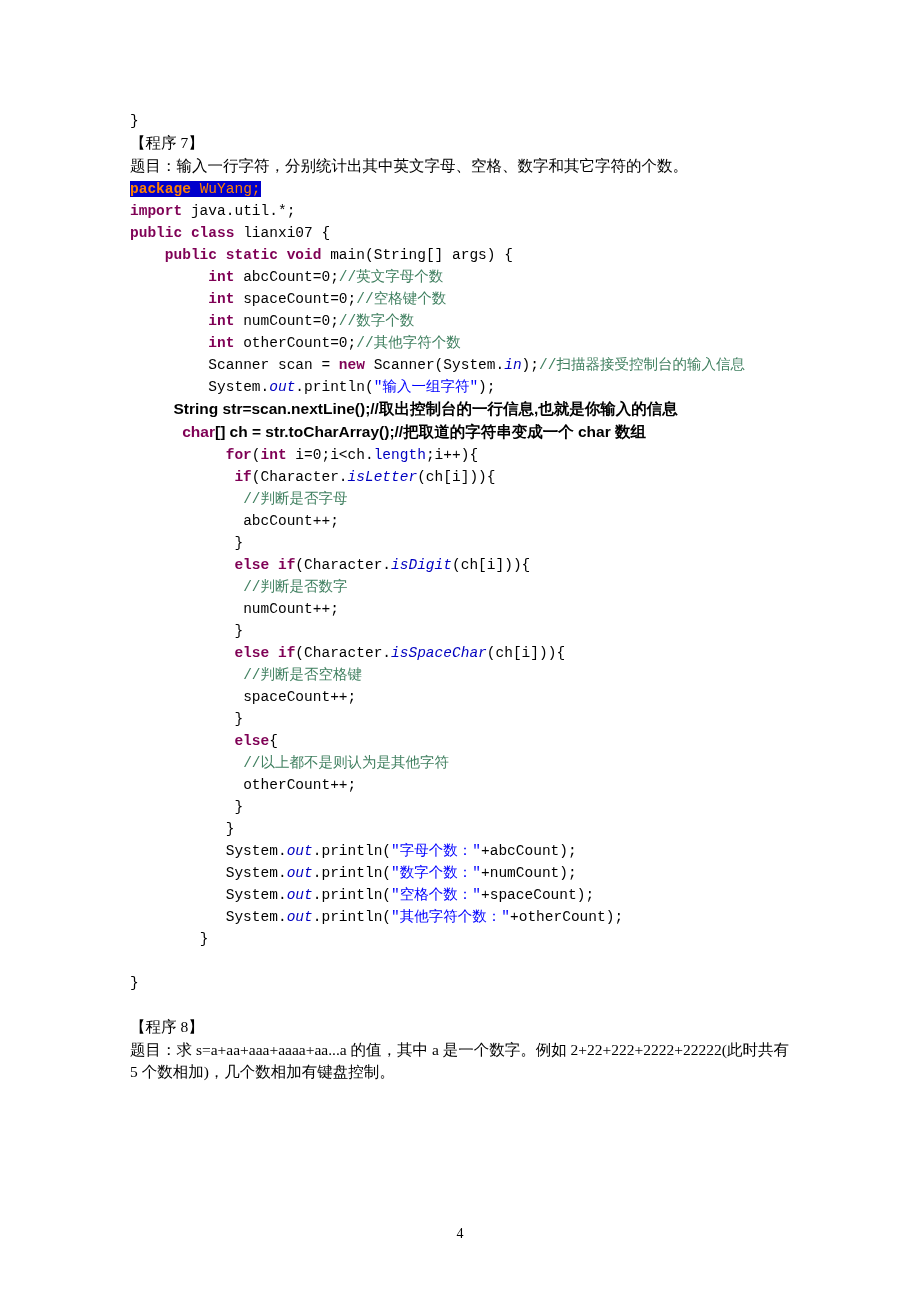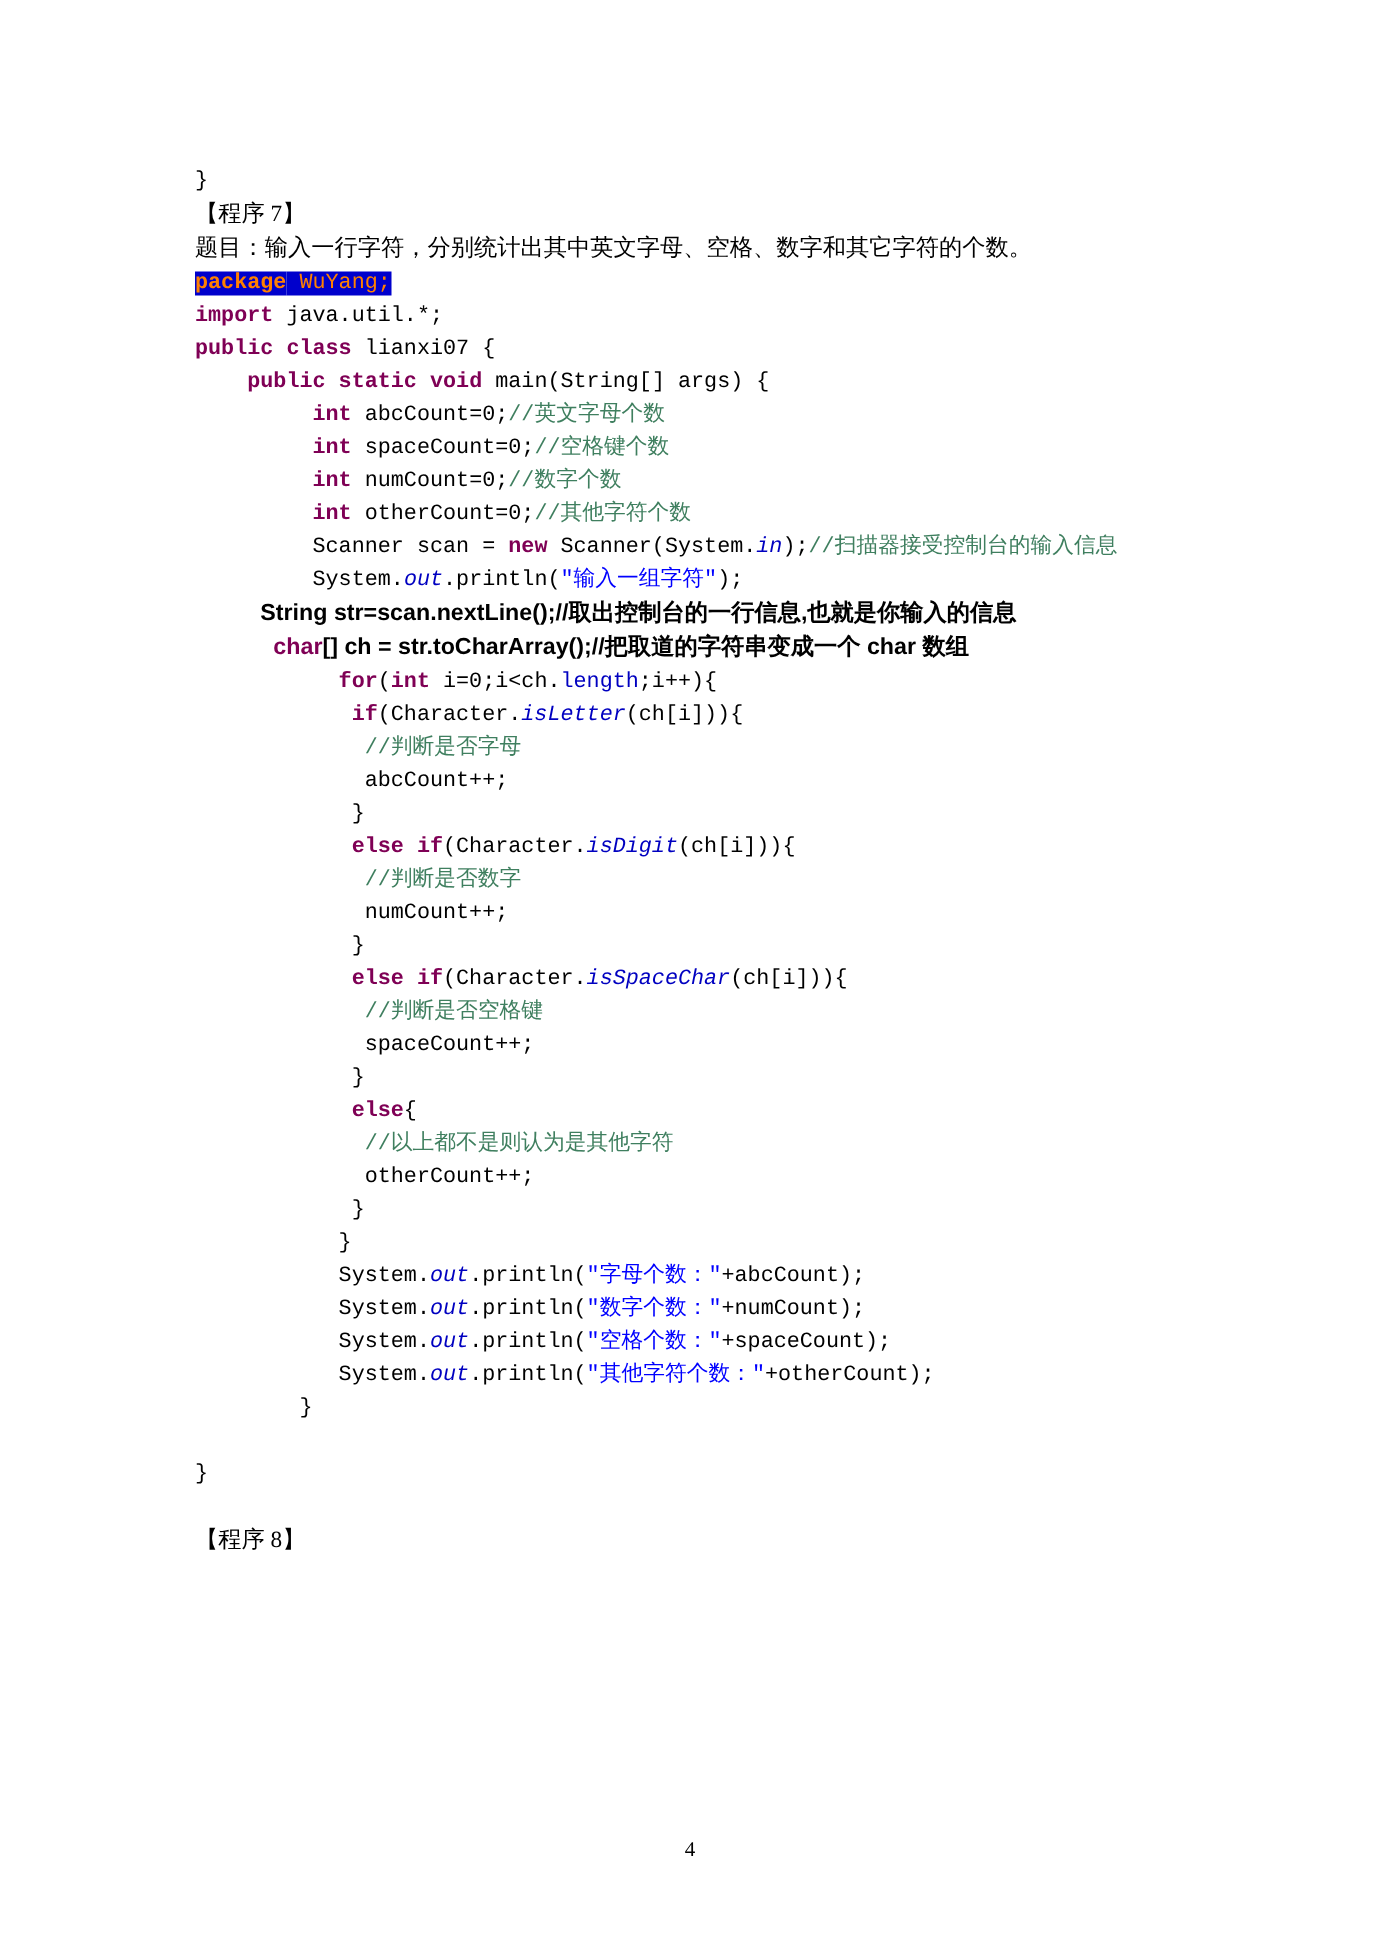--- a/index.html
+++ b/index.html
@@ -102,15 +102,16 @@
            <span>System.</span><span class="static-italic">out</span><span>.println(</span><span class="str">"字母个数："</span><span>+abcCount);</span>
            <span>System.</span><span class="static-italic">out</span><span>.println(</span><span class="str">"数字个数："</span><span>+numCount);</span>
            <span>System.</span><span class="static-italic">out</span><span>.println(</span><span class="str">"空格个数："</span><span>+spaceCount);</span>
            <span>System.</span><span class="static-italic">out</span><span>.println(</span><span class="str">"其他字符个数："</span><span>+otherCount);</span>
         <span>}</span>
 
 <span>}</span>
 
 <span class="txt">【程序 8】</span>
 </div>
+<div class="txt" style="margin-top:0;">题目：求 s=a+aa+aaa+aaaa+aa...a 的值，其中 a 是一个数字。例如 2+22+222+2222+22222(此时共有 5 个数相加)，几个数相加有键盘控制。</div>
 
 <div class="pagenum">4</div>
 </div>
 
 </body></html>

